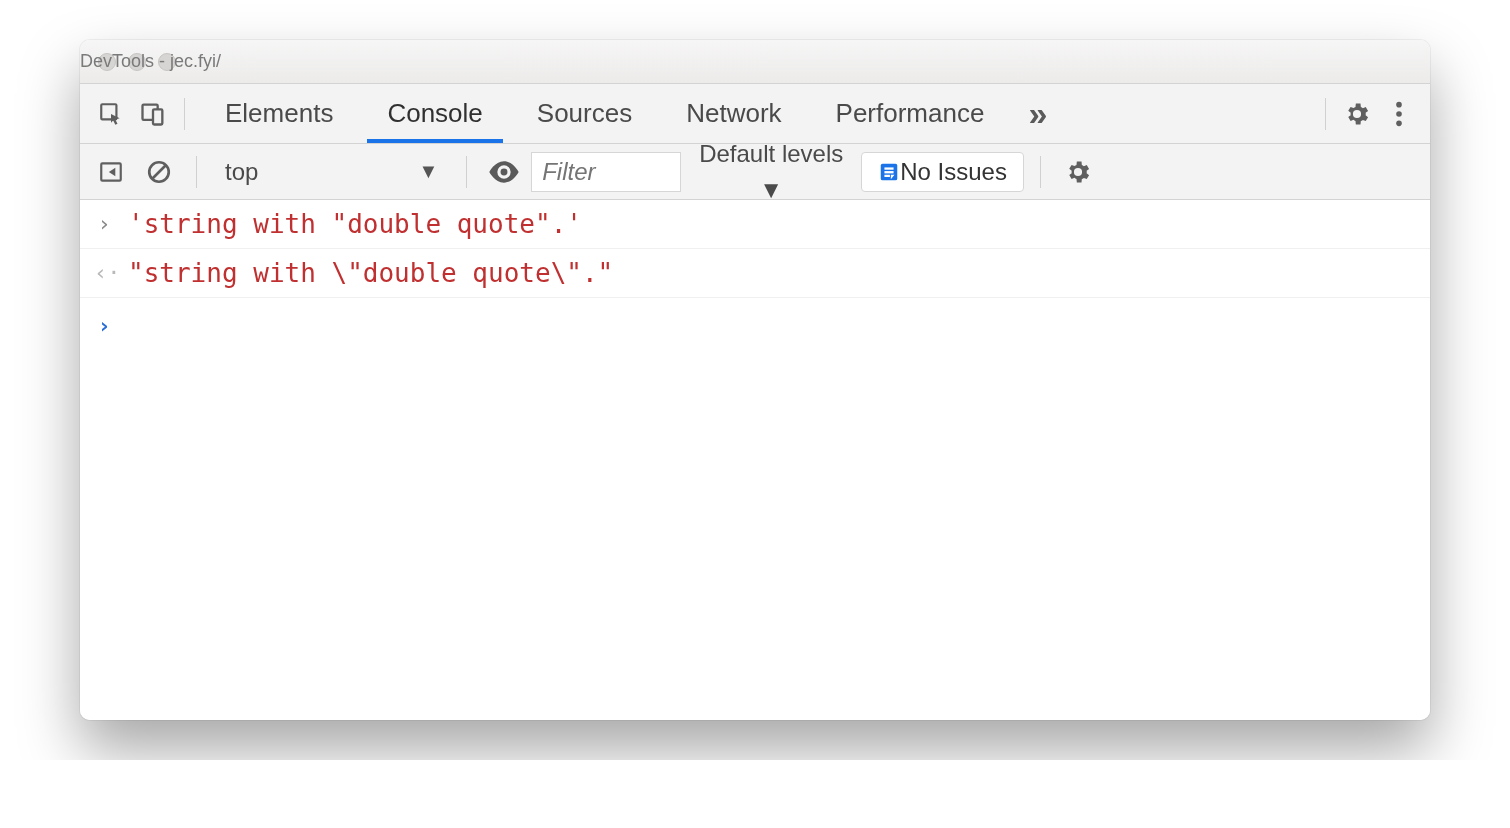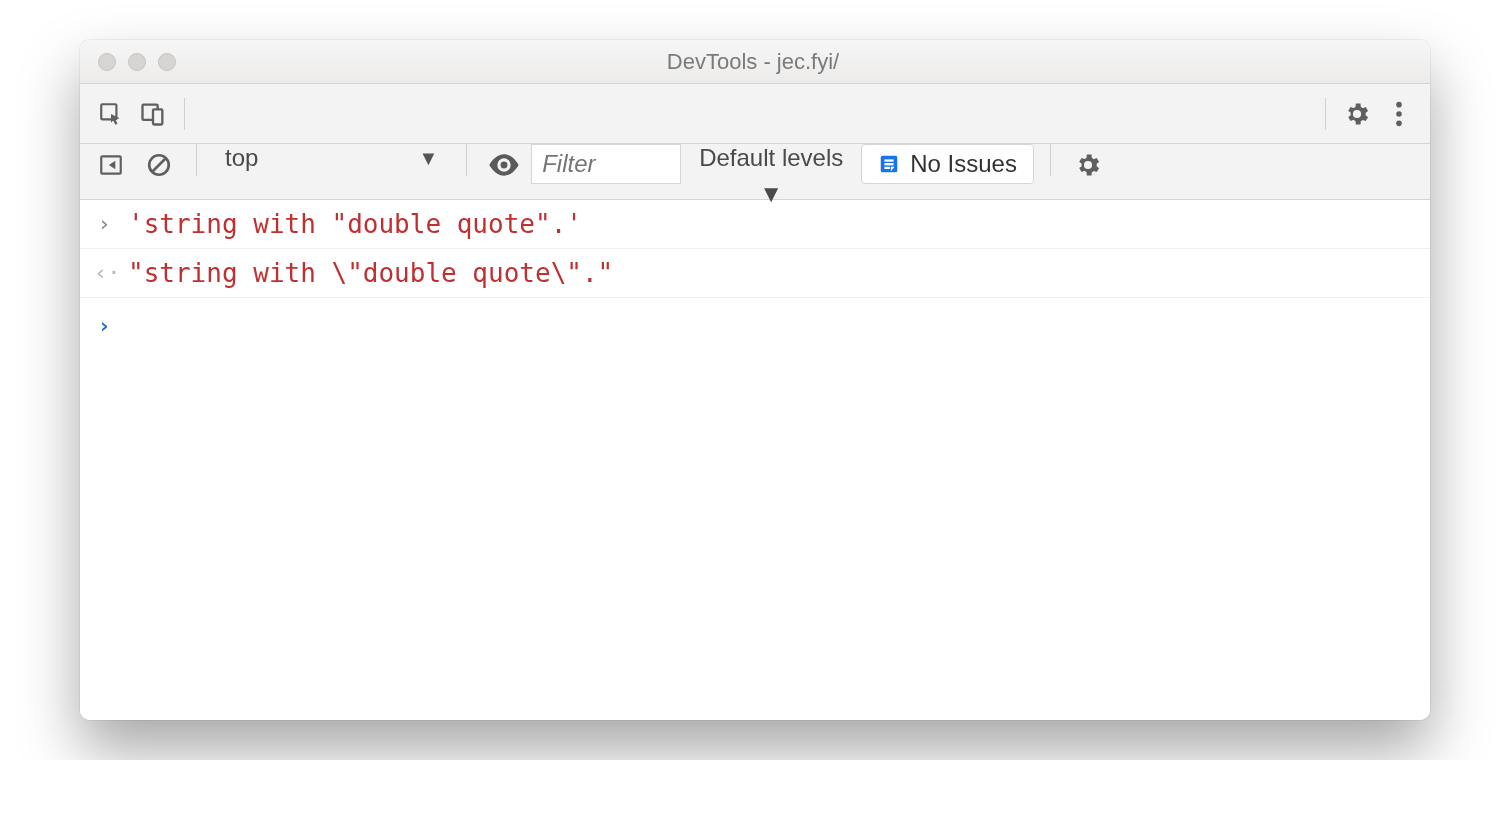--- a/index.html
+++ b/index.html
@@ -33,22 +33,22 @@
     padding-left: 18px;
   }
   .traffic span {
     width: 18px; height: 18px; border-radius: 50%;
     background: #d7d5d4;
     border: 1px solid #c7c5c3;
   }
   .titlebar-title {
     position: absolute;
     left: 0; right: 4px;
-    text-align: center;
-    font-size: 22px;
+    text-align: left;
+    font-size: 18px;
     color: #7a7a7a;
     pointer-events: none;
   }
   .tabstrip {
     height: 60px;
     background: #f3f3f3;
     border-bottom: 1px solid #d3d3d3;
     display: flex;
     align-items: center;
     padding: 0 10px;
@@ -97,21 +97,21 @@
     padding: 0 14px;
     cursor: pointer;
     display:flex;align-items:center;
   }
   .spacer { flex: 1; }
   .toolbar {
     height: 56px;
     background: #f3f3f3;
     border-bottom: 1px solid #d3d3d3;
     display: flex;
-    align-items: flex-start;
+    align-items: center;
     padding: 0 10px;
     gap: 6px;
     font-size: 24px;
     color: #4a4a4a;
   }
   .context-select {
     display: flex;
     align-items: center;
     gap: 160px;
     padding: 0 12px;
@@ -141,21 +141,20 @@
     flex-direction: column;
   }
   .issues-btn {
     height: 40px;
     padding: 4px 16px;
     border: 1px solid #d6d6d6;
     background: #fff;
     border-radius: 4px;
     display: flex;
     align-items: center;
-    gap: 10px;
     font-size: 24px;
     color: #333;
     cursor: pointer;
   }
   .issues-btn svg { display:block; }
   .console {
     background: #fff;
     min-height: 520px;
     font-family: Menlo, Consolas, monospace;
   }
@@ -204,20 +203,28 @@
         <path d="M12 12 L20 16 L16 17 L18 21 L16 22 L14 18 L12 20 Z" fill="currentColor" stroke="none"></path>
       </svg>
     </div>
     <div class="icon-btn">
       <svg width="28" height="28" viewBox="0 0 24 24" fill="none" stroke="currentColor" stroke-width="2">
         <rect x="3" y="4" width="13" height="13" rx="1"></rect>
         <rect x="12" y="8" width="8" height="13" rx="1" fill="#f3f3f3"></rect>
       </svg>
     </div>
     <div class="sep"></div>
+    <div class="tabs">
+      <div class="tab">Elements</div>
+      <div class="tab active">Console</div>
+      <div class="tab">Sources</div>
+      <div class="tab">Network</div>
+      <div class="tab">Performance</div>
+      <div class="more-tabs">»</div>
+    </div>
     <div class="spacer"></div>
     <div class="sep"></div>
     <div class="icon-btn">
       <svg width="28" height="28" viewBox="0 0 24 24" fill="currentColor">
         <path d="M19.4 13a7.5 7.5 0 0 0 .1-1 7.5 7.5 0 0 0-.1-1l2.1-1.6-2-3.4-2.5 1a7.4 7.4 0 0 0-1.7-1L15 3h-4l-.3 2.9a7.4 7.4 0 0 0-1.7 1l-2.5-1-2 3.4L6.6 11a7.5 7.5 0 0 0-.1 1 7.5 7.5 0 0 0 .1 1l-2.1 1.6 2 3.4 2.5-1a7.4 7.4 0 0 0 1.7 1L11 21h4l.3-2.9a7.4 7.4 0 0 0 1.7-1l2.5 1 2-3.4Zm-7.4 2.5A3.5 3.5 0 1 1 15.5 12 3.5 3.5 0 0 1 12 15.5Z"></path>
       </svg>
     </div>
     <div class="icon-btn">
       <svg width="8" height="28" viewBox="0 0 6 24" fill="currentColor">
         <circle cx="3" cy="4" r="2.4"></circle>

